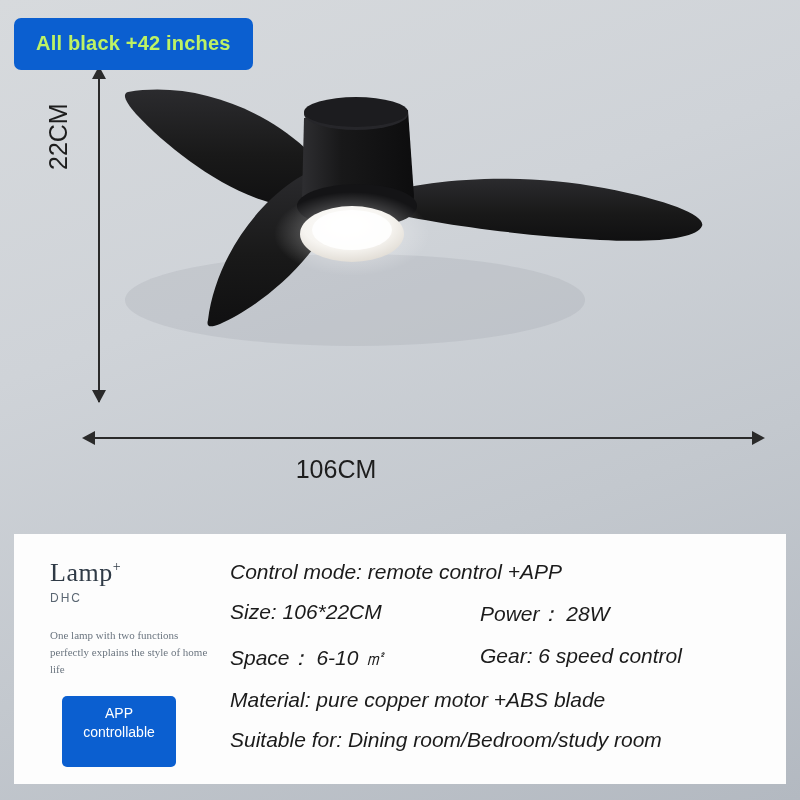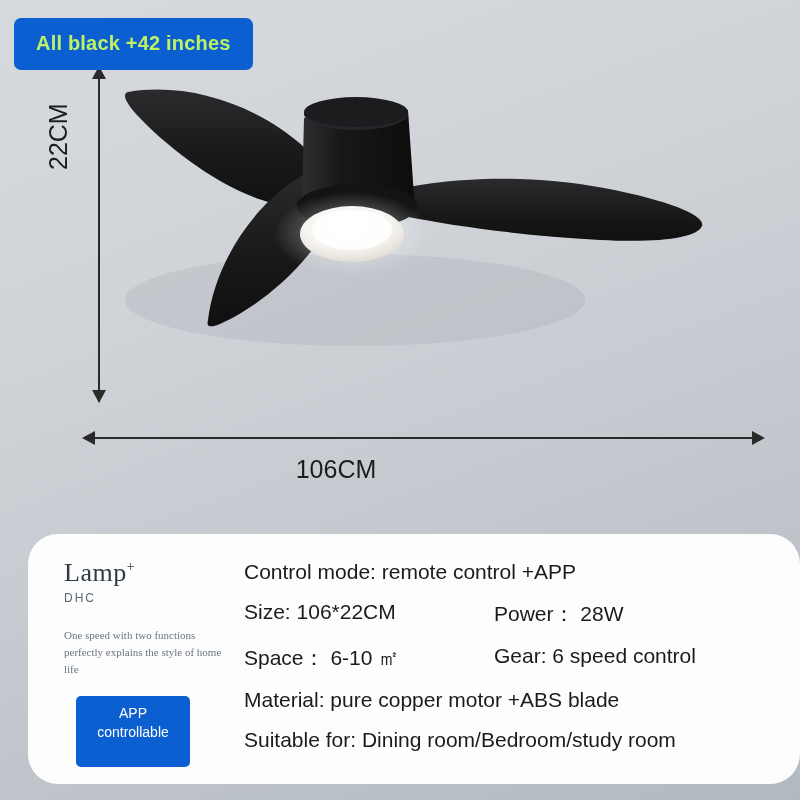--- a/index.html
+++ b/index.html
@@ -111,27 +111,26 @@
     top: 455px;
     width: 672px;
     text-align: center;
     font-size: 25px;
     color: #1d1d1d;
   }
 
   
   .spec-panel {
     position: absolute;
-    left: 28px;
+    left: 14px;
     top: 534px;
     width: 772px;
     height: 250px;
     background: #fdfdfd;
     display: flex;
-    border-radius: 30px;
   }
   .spec-left {
     width: 216px;
     padding: 24px 14px 0 36px;
     box-sizing: border-box;
     position: relative;
   }
   .brand {
     font-family: "Liberation Serif", serif;
     font-size: 26px;
@@ -167,20 +166,21 @@
     text-align: center;
     padding: 8px 6px 25px 6px;
     font-size: 14px;
     line-height: 1.35;
   }
 
   .spec-right {
     flex: 1;
     padding: 26px 18px 12px 0;
     box-sizing: border-box;
+    font-style: italic;
   }
   .spec-line {
     font-size: 21px;
     color: #1b1b1b;
     margin-bottom: 16px;
     display: flex;
   }
   .spec-line .c1 {
     width: 250px;
   }
@@ -260,21 +260,21 @@
 
   <div class="badge-variant">All black +42 inches</div>
 
   <div class="spec-panel">
 
     <div class="spec-left">
       <div class="brand">
         <span>Lamp</span><sup>+</sup>
       </div>
       <div class="brand-sub">DHC</div>
-      <div class="brand-tag">One speed with two functions perfectly explains the style of home life</div>
+      <div class="brand-tag">One lamp with two functions perfectly explains the style of home life</div>
       <div class="app-badge">
         <div>APP</div>
         <div>controllable</div>
       </div>
     </div>
 
     <div class="spec-right">
       <div class="spec-line full">
         <div class="c1">Control mode: remote control +APP</div>
       </div>

